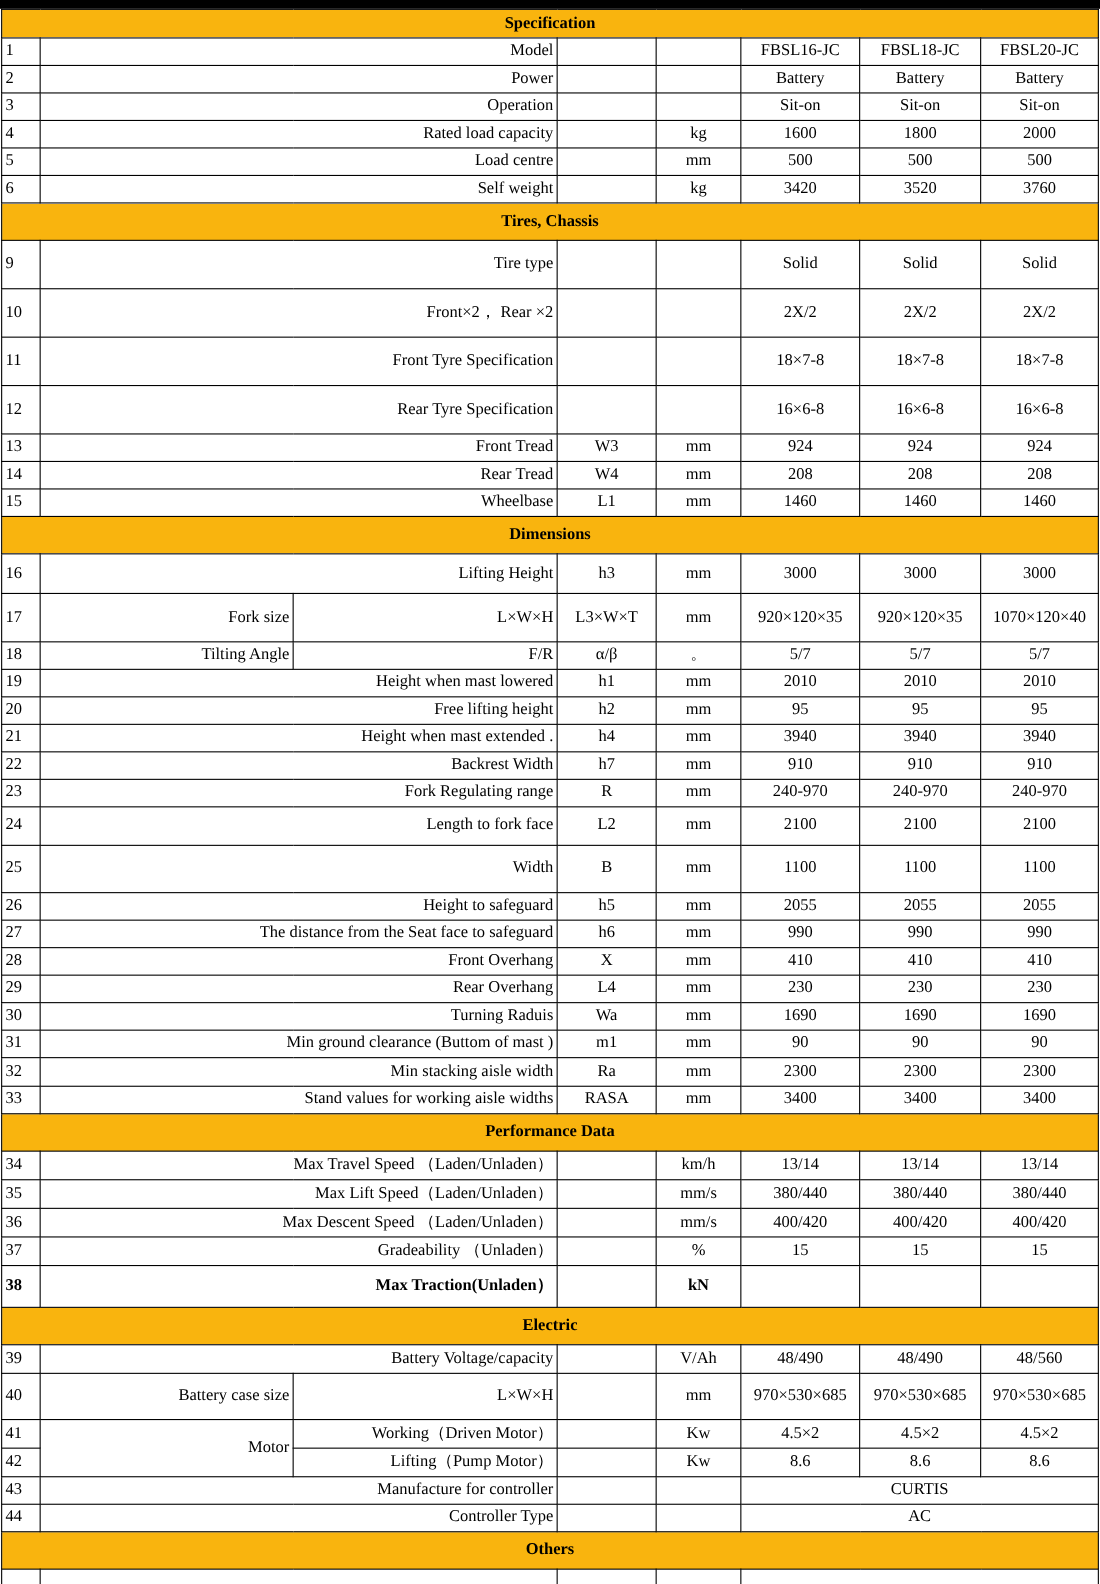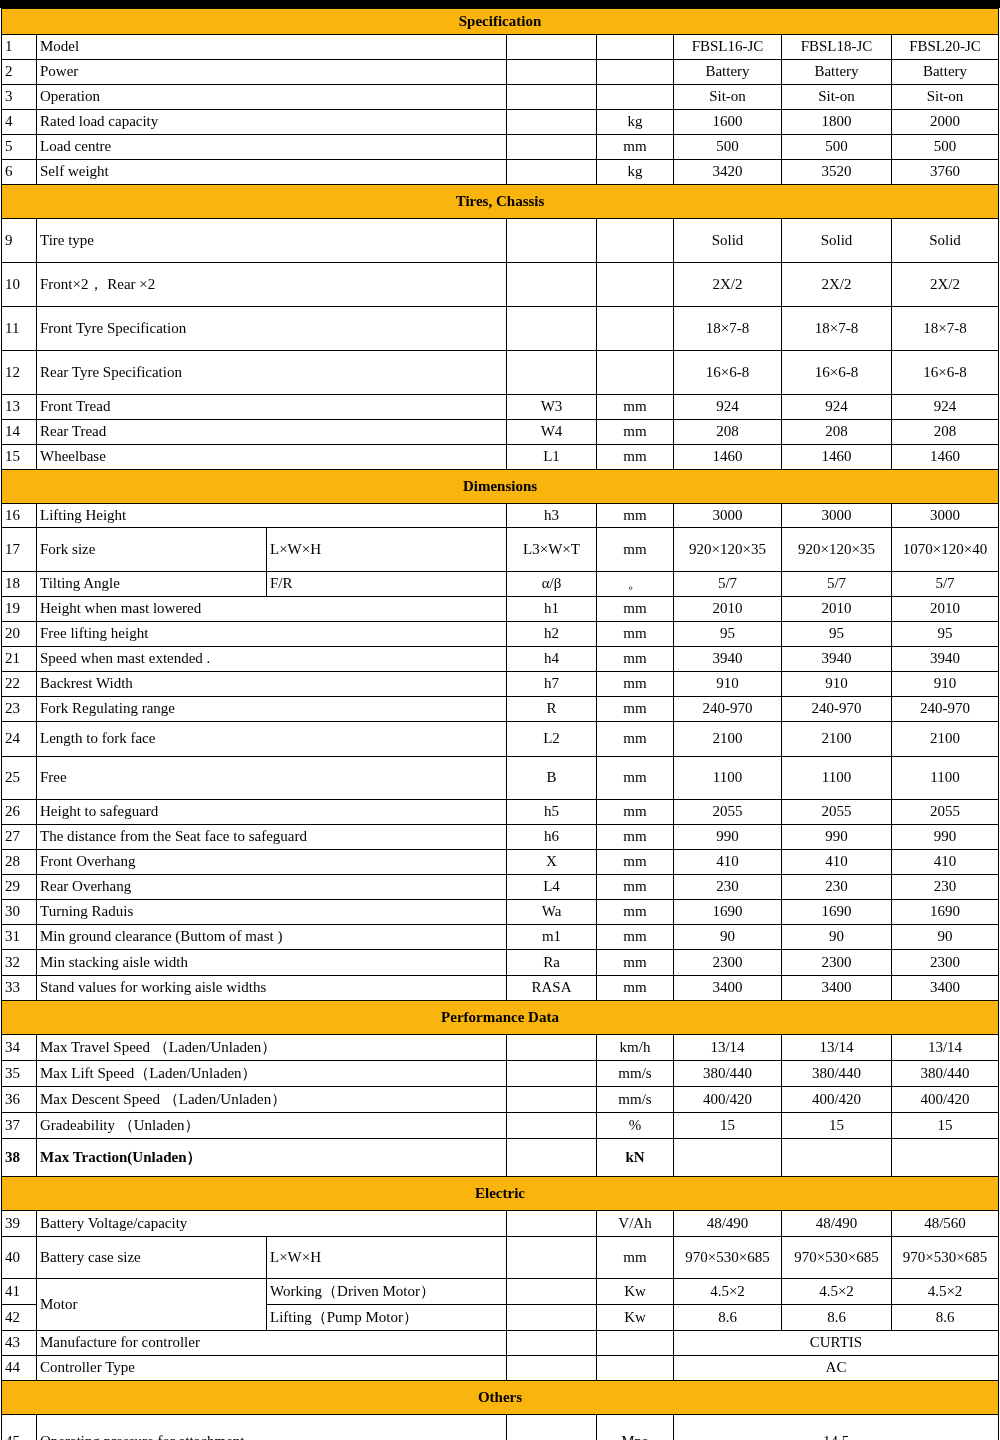--- a/index.html
+++ b/index.html
@@ -31,21 +31,21 @@
     overflow: hidden;
     word-wrap: break-word;
   }
   td.banner {
     background: var(--banner-bg, #F9B40E);
     text-align: center;
     font-weight: bold;
     font-size: 16px;
   }
   td.c-no   { text-align: left; padding-left: 3px; }
-  td.c-desc { text-align: left; padding-left: 5px; }
+  td.c-desc { text-align: right; padding-left: 5px; }
   td.c-mid  { text-align: center; }
   td.c-val  { text-align: center; }
   .bottom-bar {
     width: 1000px;
     height: 2px;
     background: #000000;
   }
 </style>
 </head>
 <body>
@@ -183,21 +183,21 @@
         <td colspan="2" class="c-desc">Wheelbase</td>
         <td class="c-mid">L1</td>
         <td class="c-mid">mm</td>
         <td class="c-val">1460</td>
         <td class="c-val">1460</td>
         <td class="c-val">1460</td>
       </tr>
       <tr style="height: 34px;">
         <td colspan="8" class="banner">Dimensions</td>
       </tr>
-      <tr style="height: 24px;">
+      <tr style="height: 36px;">
         <td class="c-no">16</td>
         <td colspan="2" class="c-desc">Lifting Height</td>
         <td class="c-mid">h3</td>
         <td class="c-mid">mm</td>
         <td class="c-val">3000</td>
         <td class="c-val">3000</td>
         <td class="c-val">3000</td>
       </tr>
       <tr style="height: 44px;">
         <td class="c-no">17</td>
@@ -232,21 +232,21 @@
         <td class="c-no">20</td>
         <td colspan="2" class="c-desc">Free lifting height</td>
         <td class="c-mid">h2</td>
         <td class="c-mid">mm</td>
         <td class="c-val">95</td>
         <td class="c-val">95</td>
         <td class="c-val">95</td>
       </tr>
       <tr style="height: 25px;">
         <td class="c-no">21</td>
-        <td colspan="2" class="c-desc">Speed when mast extended .</td>
+        <td colspan="2" class="c-desc">Height when mast extended .</td>
         <td class="c-mid">h4</td>
         <td class="c-mid">mm</td>
         <td class="c-val">3940</td>
         <td class="c-val">3940</td>
         <td class="c-val">3940</td>
       </tr>
       <tr style="height: 25px;">
         <td class="c-no">22</td>
         <td colspan="2" class="c-desc">Backrest Width</td>
         <td class="c-mid">h7</td>
@@ -268,21 +268,21 @@
         <td class="c-no">24</td>
         <td colspan="2" class="c-desc">Length to fork face</td>
         <td class="c-mid">L2</td>
         <td class="c-mid">mm</td>
         <td class="c-val">2100</td>
         <td class="c-val">2100</td>
         <td class="c-val">2100</td>
       </tr>
       <tr style="height: 43px;">
         <td class="c-no">25</td>
-        <td colspan="2" class="c-desc">Free</td>
+        <td colspan="2" class="c-desc">Width</td>
         <td class="c-mid">B</td>
         <td class="c-mid">mm</td>
         <td class="c-val">1100</td>
         <td class="c-val">1100</td>
         <td class="c-val">1100</td>
       </tr>
       <tr style="height: 25px;">
         <td class="c-no">26</td>
         <td colspan="2" class="c-desc">Height to safeguard</td>
         <td class="c-mid">h5</td>

